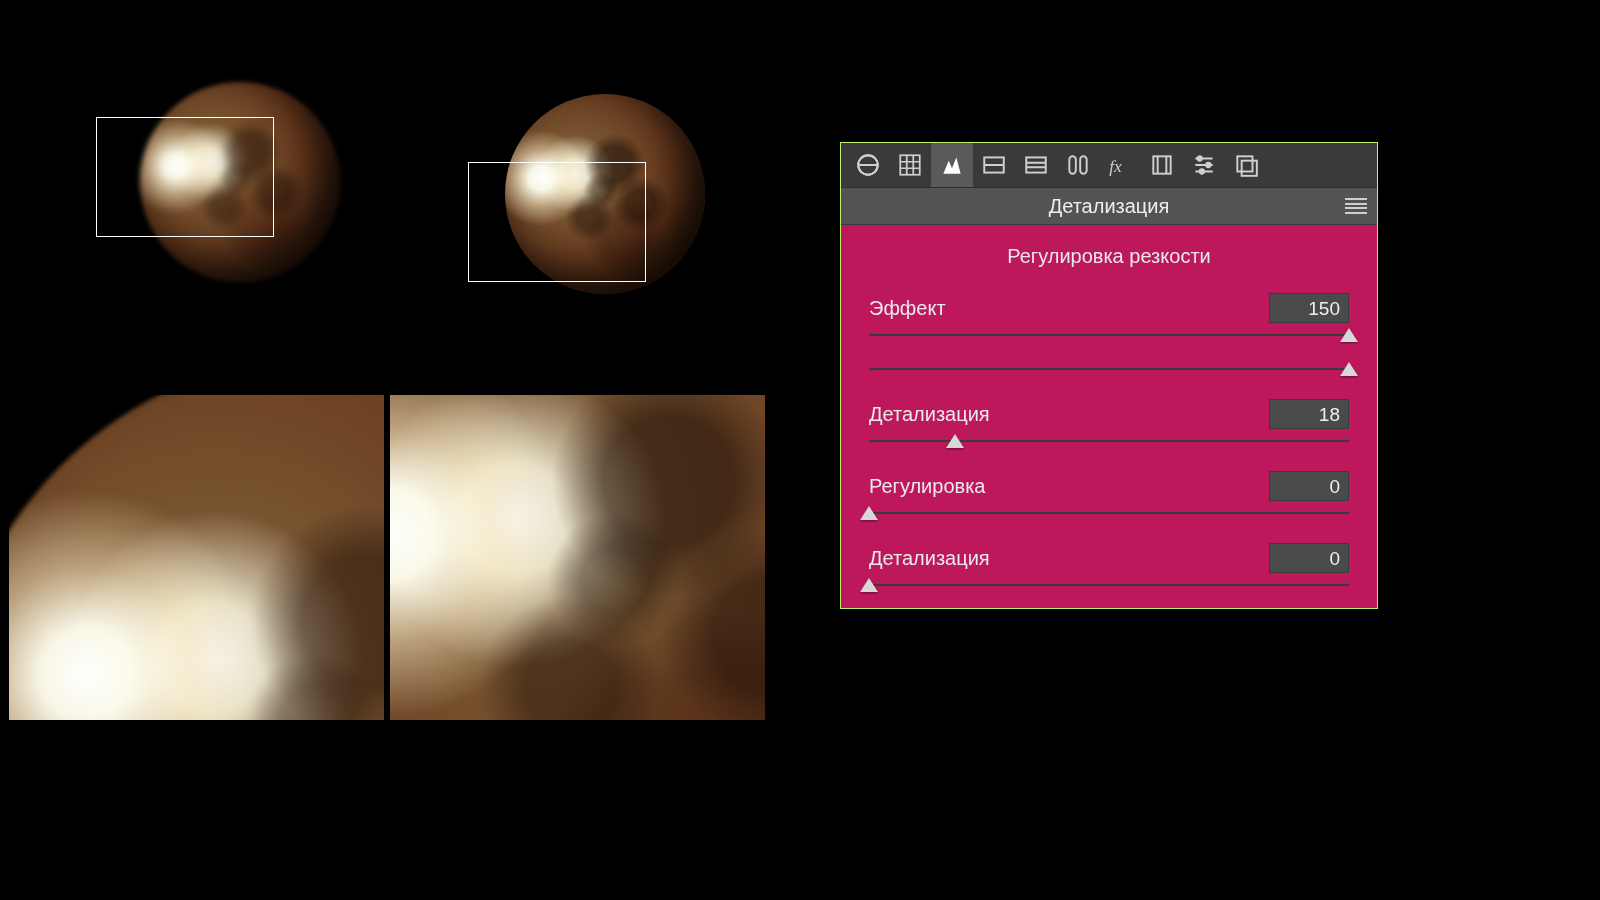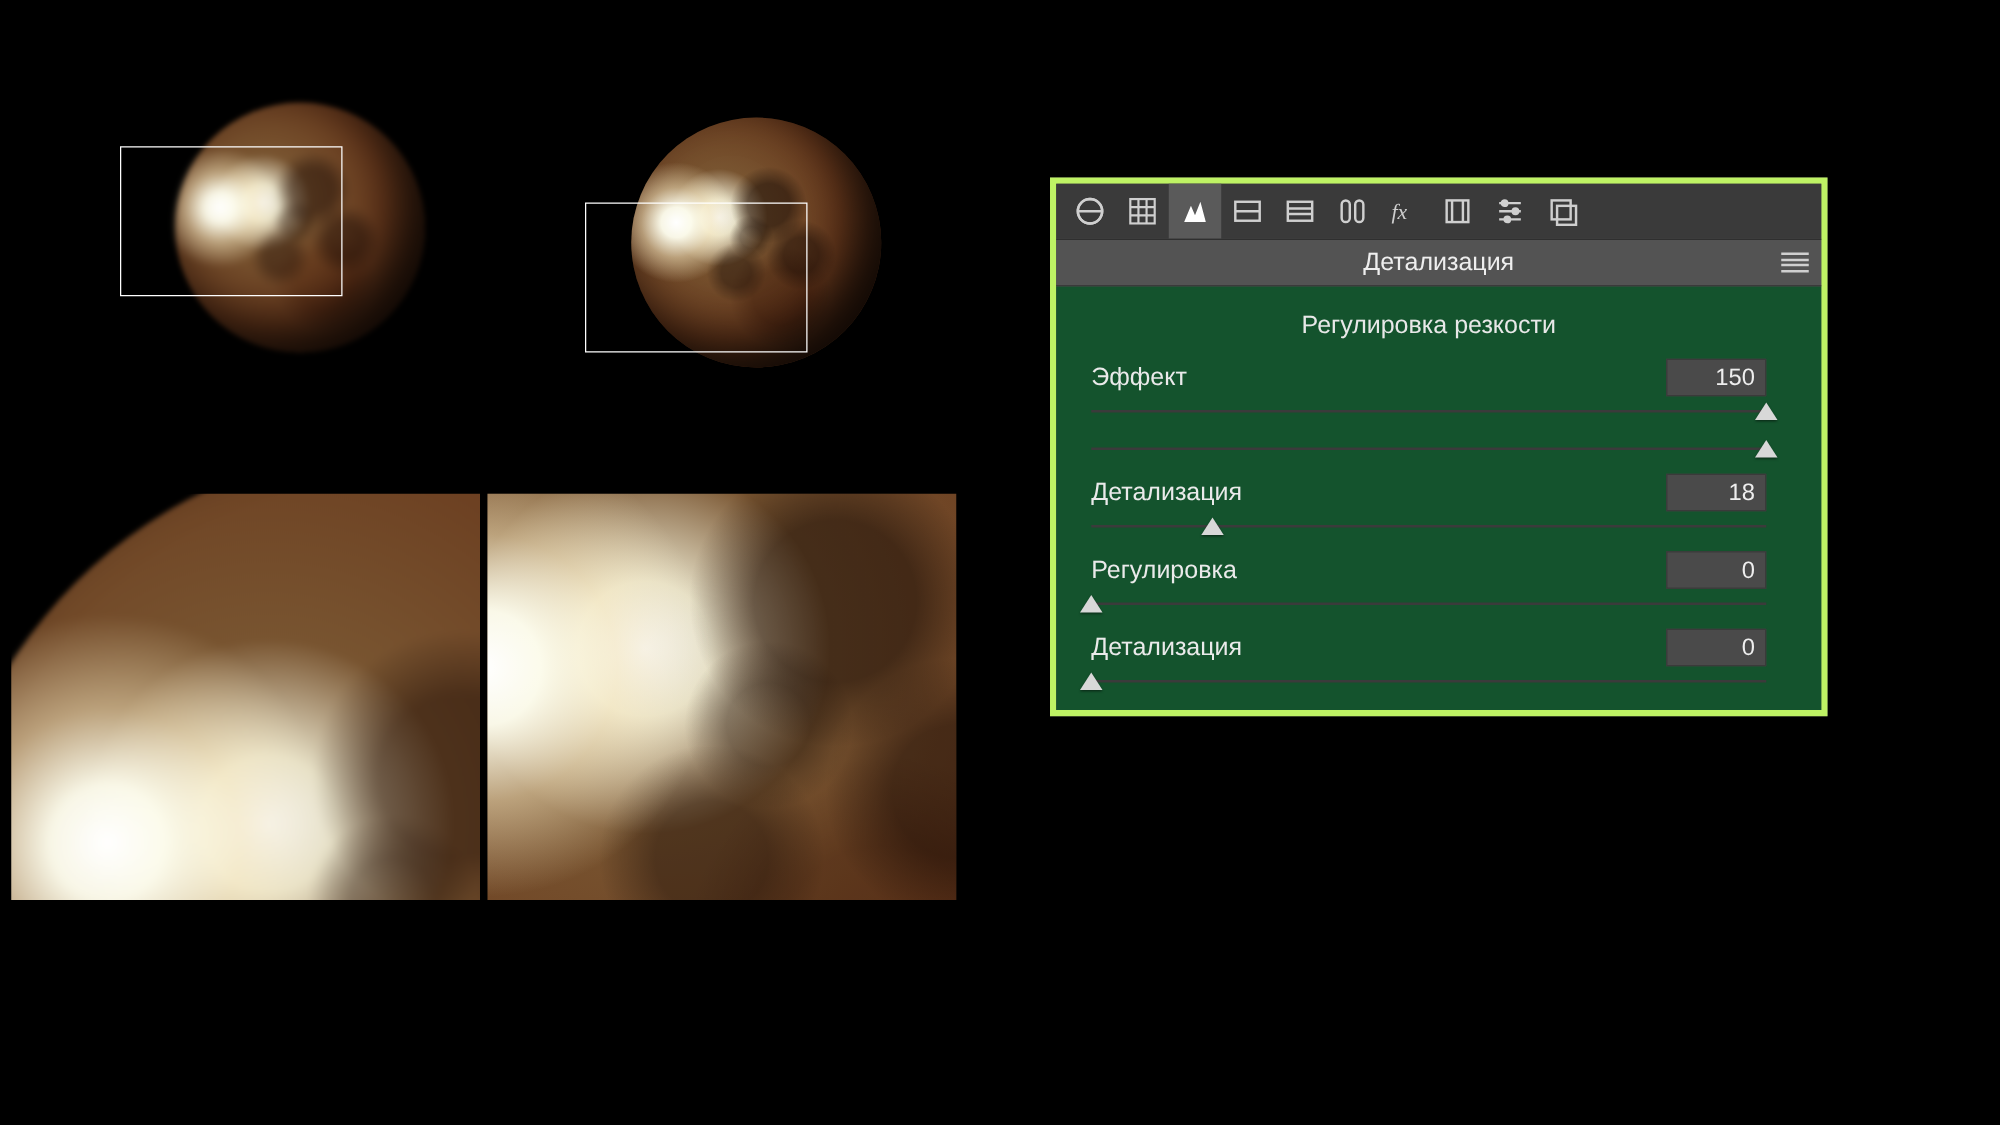--- a/index.html
+++ b/index.html
@@ -68,23 +68,23 @@
   }
   .crop .moon-wrap {
     position:absolute;
   }
   .crop .moon-wrap .moon { width:100%; height:100%; }
 
   
   .panel {
     position: absolute;
     left: 840px; top: 142px;
-    width: 622px;
+    width: 538px;
     background: #494949;
-    border: 5px solid #bef264;
+    border: 1px solid #bef264;
     font-size: 20px;
   }
   .tabstrip {
     display: flex;
     align-items: center;
     gap: 0;
     background: #3a3a3a;
     height: 44px;
     padding: 0 6px;
   }
@@ -107,32 +107,33 @@
     border-bottom:1px solid #3a3a3a;
   }
   .menu-icon {
     position:absolute; right:10px; top:50%; transform:translateY(-50%);
     width:22px; height:16px;
     display:flex; flex-direction:column; justify-content:space-between;
   }
   .menu-icon span { height:2px; background:#cfcfcf; }
 
   .panel-body {
-    background:#14532d;
-    padding: 10px 16px 12px 0;
+    background:#be185d;
+    padding: 10px 0 12px 0;
   }
   .section-title {
     text-align:center;
     color:#e8e8e8;
     font-size:20px;
     padding: 10px 0 14px 0;
   }
 
   .slider-row {
     padding: 0 28px 4px 28px;
+    margin-top: 10px;
   }
   .slider-head {
     display:flex; justify-content:space-between; align-items:center;
     height: 32px;
   }
   .slider-label { color:#eaeaea; font-size:20px; }
   .slider-value {
     width: 80px; height: 30px;
     background:#4a4a4a;
     border:1px solid #3a3a3a;

